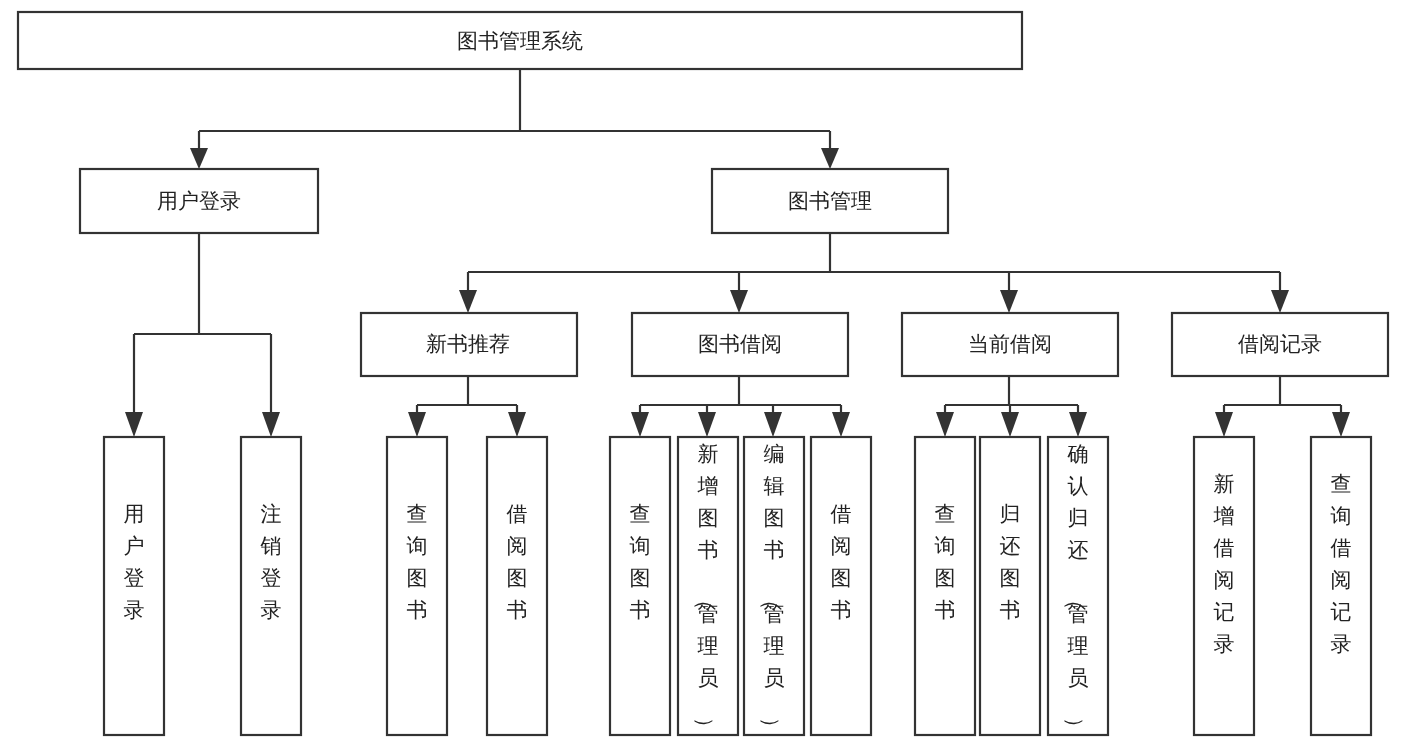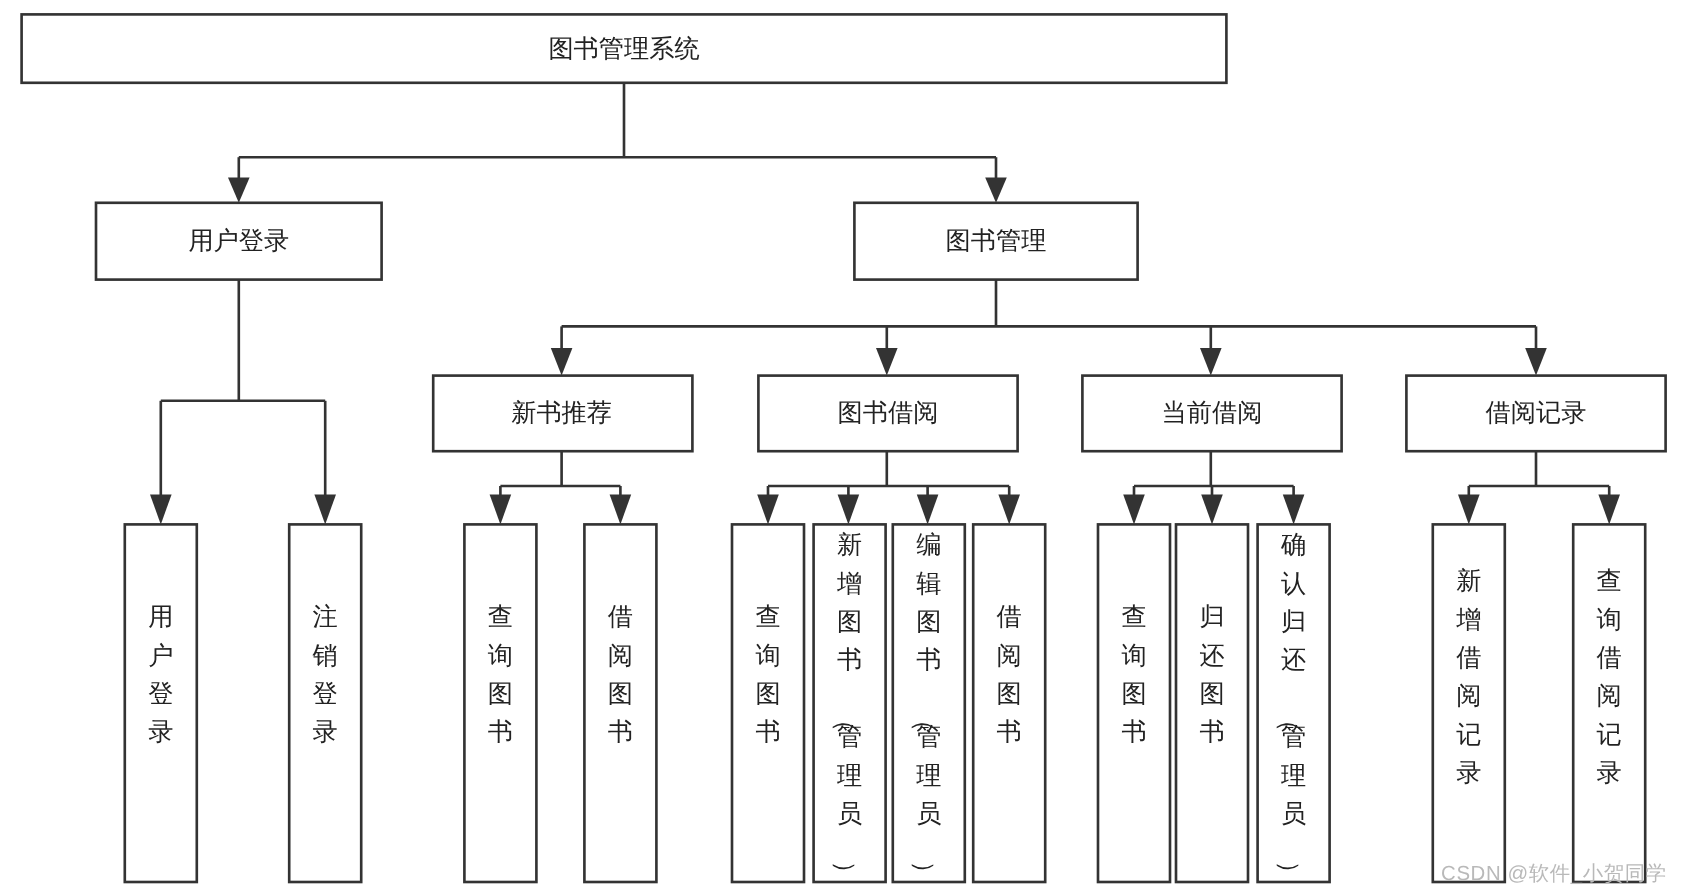--- a/index.html
+++ b/index.html
@@ -228,14 +228,13 @@
     <rect class="node-box" x="1194" y="437" width="60" height="298"></rect>
     <text class="node-label-v" x="1224" y="491"><tspan x="1224" y="491">新</tspan><tspan x="1224" y="523">增</tspan><tspan x="1224" y="555">借</tspan><tspan x="1224" y="587">阅</tspan><tspan x="1224" y="619">记</tspan><tspan x="1224" y="651">录</tspan></text>
   </g>
   <g>
     <rect class="node-box" x="1311" y="437" width="60" height="298"></rect>
     <text class="node-label-v" x="1341" y="491"><tspan x="1341" y="491">查</tspan><tspan x="1341" y="523">询</tspan><tspan x="1341" y="555">借</tspan><tspan x="1341" y="587">阅</tspan><tspan x="1341" y="619">记</tspan><tspan x="1341" y="651">录</tspan></text>
   </g>
 
 </svg>
 
-<div class="watermark">CSDN @软件_小贺同学</div>
 </div>
 
 </body></html>

